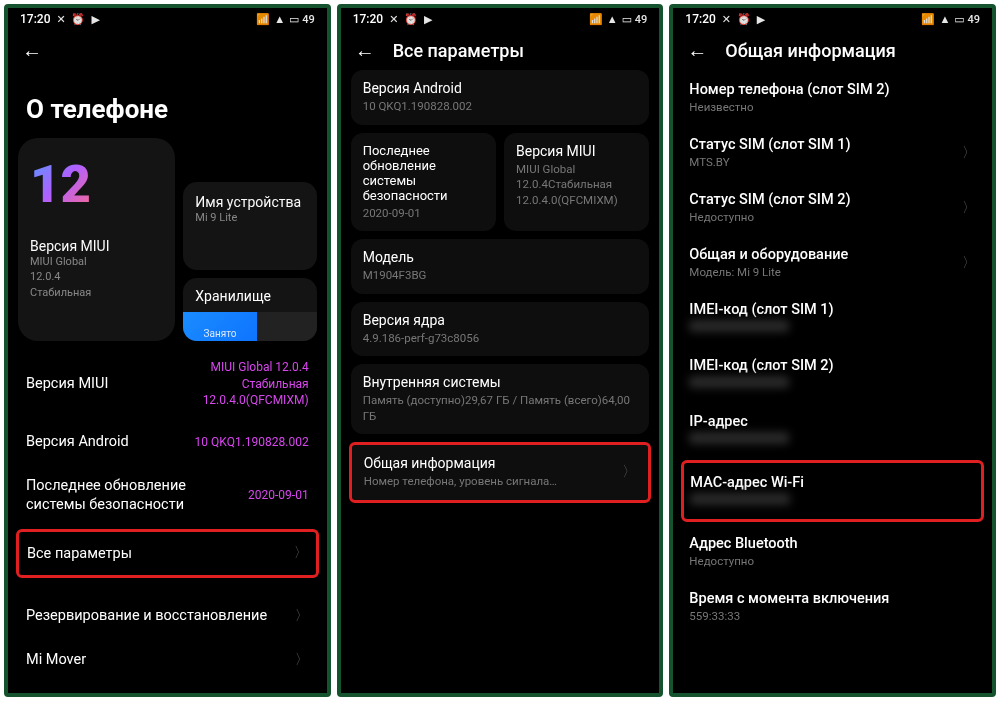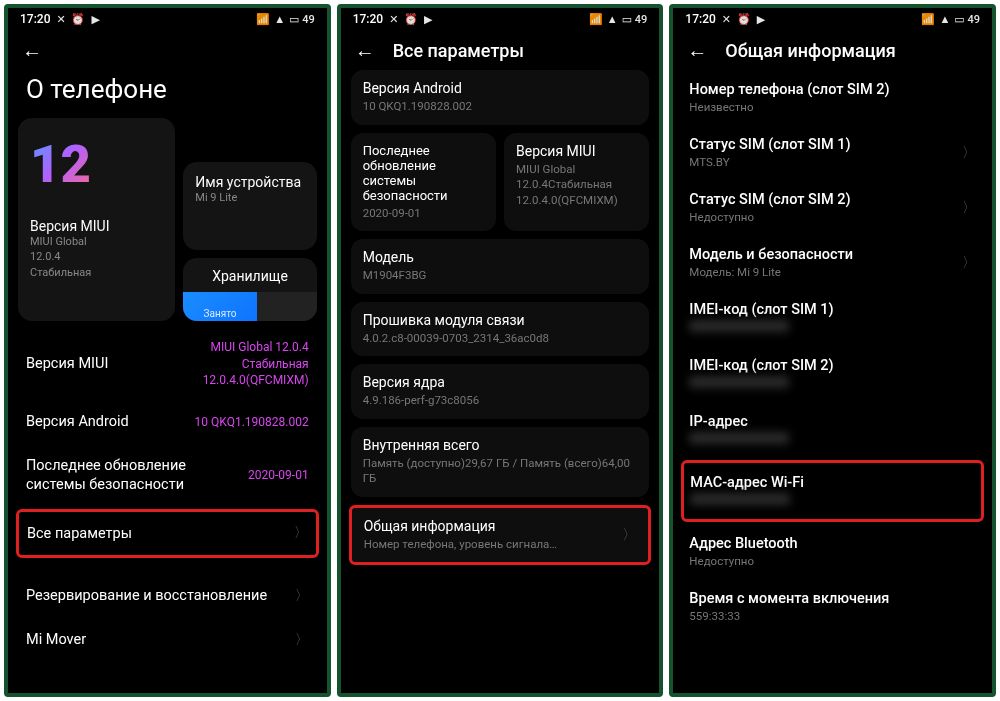--- a/index.html
+++ b/index.html
@@ -35,41 +35,41 @@
   .status-right { display: flex; gap: 4px; align-items: center; }
   .ico { font-size: 11px; opacity: 0.9; }
   .header {
     display: flex;
     align-items: center;
     gap: 18px;
     padding: 10px 14px 8px;
   }
   .back-arrow { font-size: 20px; }
   .header-title { font-size: 18px; font-weight: 500; }
-  .big-title { font-size: 26px; font-weight: 400; padding: 4px 18px 14px; }
+  .big-title { font-size: 26px; font-weight: 700; padding: 4px 18px 14px; margin-top: 20px; }
   .content { flex: 1; overflow: hidden; padding: 0 10px; }
   .cards-row { display: flex; gap: 8px; margin-bottom: 6px; }
   .card {
     background: #141414;
     border-radius: 14px;
     padding: 12px;
     flex: 1;
   }
   .card-col { display: flex; flex-direction: column; gap: 8px; margin-top: 44px; }
-  .miui-card { display: flex; flex-direction: column; }
+  .miui-card { display: flex; flex-direction: column; border-radius: 20px; }
   .logo12 {
     width: 100px; height: 70px;
     margin-bottom: 18px;
     display: flex; align-items: center; justify-content: start;
   }
   .logo12 svg { width: 90px; height: 70px; }
   .card-label { font-size: 14px; color: #fafafa; }
   .card-sub { font-size: 11px; color: #888; line-height: 1.4; }
   .storage-card { padding: 0; overflow: hidden; }
-  .storage-head { padding: 10px 12px 8px; font-size: 14px; text-align: center; }
+  .storage-head { padding: 10px 12px 8px; font-size: 14px; }
   .storage-bar { position: relative; height: 62px; background: #222; }
   .storage-fill {
     position: absolute; inset: 0 45% 0 0;
     background: linear-gradient(135deg, #1a8cff, #0a6cff);
     padding: 16px 10px;
     text-align: center;
   }
   .storage-used-label { font-size: 10px; color: #dce8ff; }
   .storage-used-val { font-size: 20px; font-weight: 500; }
   .row {
@@ -235,29 +235,25 @@
       <div class="info-block">
         <div class="info-title">Версия MIUI</div>
         <div class="info-sub">MIUI Global 12.0.4Стабильная 12.0.4.0(QFCMIXM)</div>
       </div>
     </div>
     <div class="info-block">
       <div class="info-title">Модель</div>
       <div class="info-sub">M1904F3BG</div>
     </div>
     <div class="info-block">
-      <div class="info-title">Прошивка модуля связи</div>
-      <div class="info-sub">4.0.2.c8-00039-0703_2314_36ac0d8</div>
-    </div>
-    <div class="info-block">
       <div class="info-title">Версия ядра</div>
       <div class="info-sub">4.9.186-perf-g73c8056</div>
     </div>
     <div class="info-block">
-      <div class="info-title">Внутренняя всего</div>
+      <div class="info-title">Внутренняя системы</div>
       <div class="info-sub">Память (доступно)29,67 ГБ / Память (всего)64,00 ГБ</div>
     </div>
     <div class="info-block highlight" style="display:flex;justify-content:space-between;align-items:center">
       <div>
         <div class="info-title">Общая информация</div>
         <div class="info-sub">Номер телефона, уровень сигнала…</div>
       </div>
       <span class="chev">〉</span>
     </div>
   </div>
@@ -297,21 +293,21 @@
       </div>
       <div class="g-row">
         <div>
           <div class="g-title">Статус SIM (слот SIM 2)</div>
           <div class="g-sub">Недоступно</div>
         </div>
         <span class="chev">〉</span>
       </div>
       <div class="g-row">
         <div>
-          <div class="g-title">Модель и безопасности</div>
+          <div class="g-title">Общая и оборудование</div>
           <div class="g-sub">Модель: Mi 9 Lite</div>
         </div>
         <span class="chev">〉</span>
       </div>
       <div class="g-row">
         <div>
           <div class="g-title">IMEI-код (слот SIM 1)</div>
           <div class="g-sub"><span class="blur"></span></div>
         </div>
       </div>

